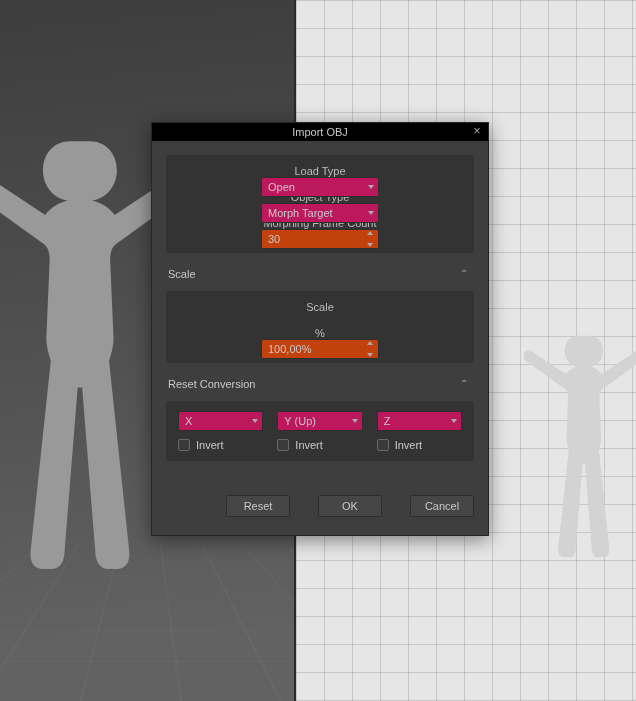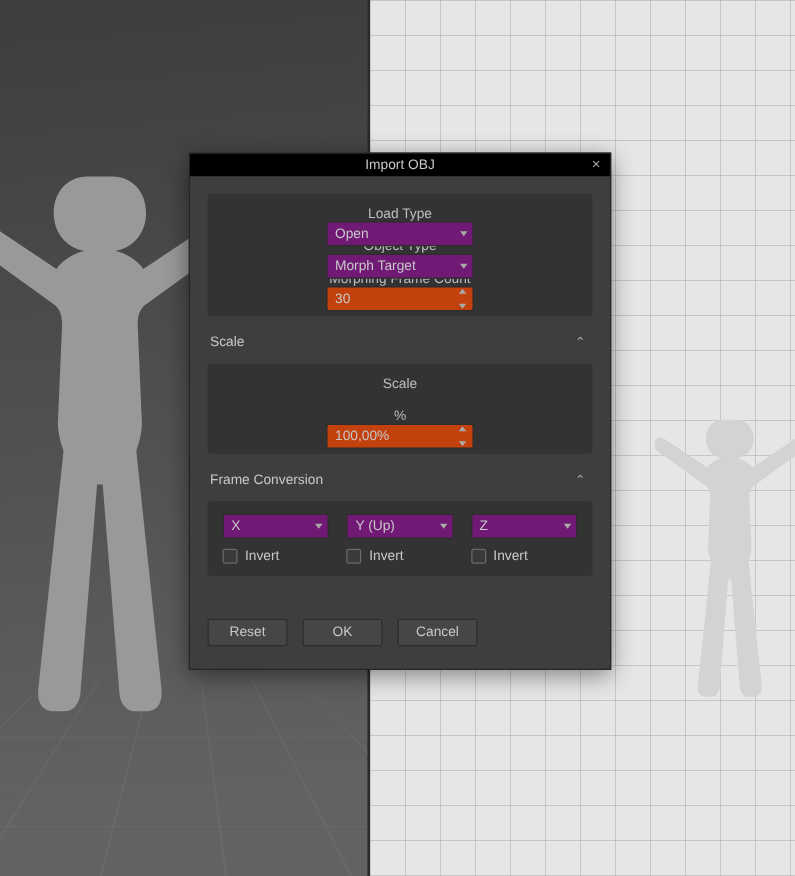--- a/index.html
+++ b/index.html
@@ -137,21 +137,21 @@
   .chev {
     width: 12px;
     height: 12px;
     display: inline-block;
     color: #aaa;
     font-size: 10px;
   }
   .select {
     width: 100%;
     height: 20px;
-    background: #701a75;
+    background: #be185d;
     border: 1px solid #2d2d2d;
     border-radius: 2px;
     display: flex;
     align-items: center;
     padding: 0 6px;
     font-size: 11px;
     color: #c8c8c8;
     position: relative;
     cursor: pointer;
   }
@@ -218,22 +218,22 @@
   .cb {
     width: 12px;
     height: 12px;
     border: 1px solid #6a6a6a;
     border-radius: 2px;
     background: #3a3a3a;
     cursor: pointer;
   }
   .btn-row {
     display: flex;
-    justify-content: flex-start;
-    gap: 12px;
+    justify-content: flex-end;
+    gap: 28px;
     margin-top: 34px;
   }
   .btn {
     width: 64px;
     height: 22px;
     background: #464646;
     border: 1px solid #2d2d2d;
     border-radius: 2px;
     display: flex;
     align-items: center;
@@ -317,21 +317,21 @@
             <div class="arrows">
                 <span class="up"></span>
                 <span class="dn"></span>
               </div>
           </div>
         </div>
       </div>
     </div>
 
     <div class="section-hdr">
-      <span>Frame Conversion</span>
+      <span>Reset Conversion</span>
       <span class="chev">⌃</span>
     </div>
     <div class="panel">
       <div class="axis-row">
         <div class="select">
           <span>X</span>
           <span class="caret"></span>
         </div>
         <div class="select">
           <span>Y (Up)</span>

